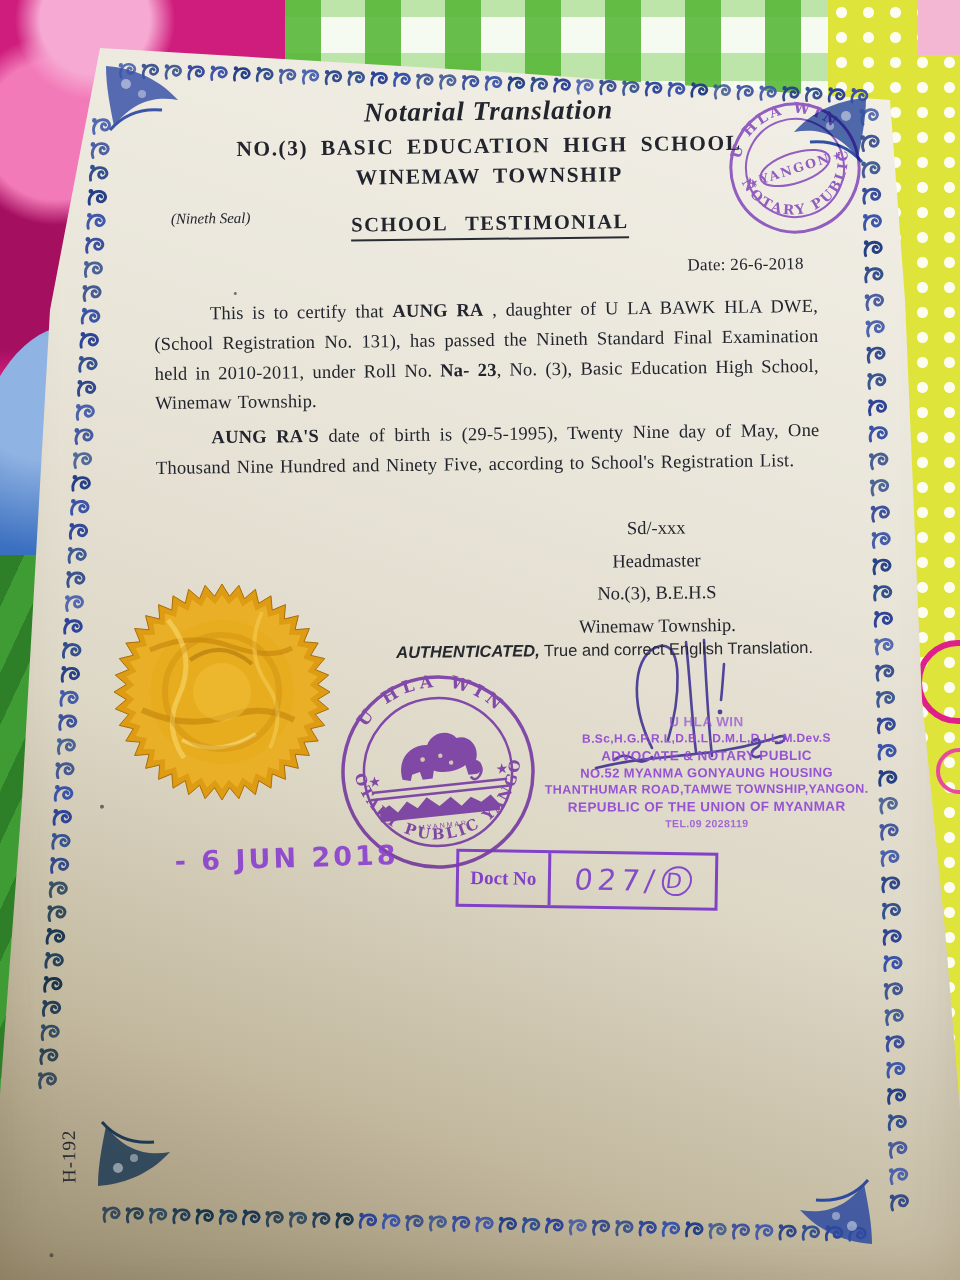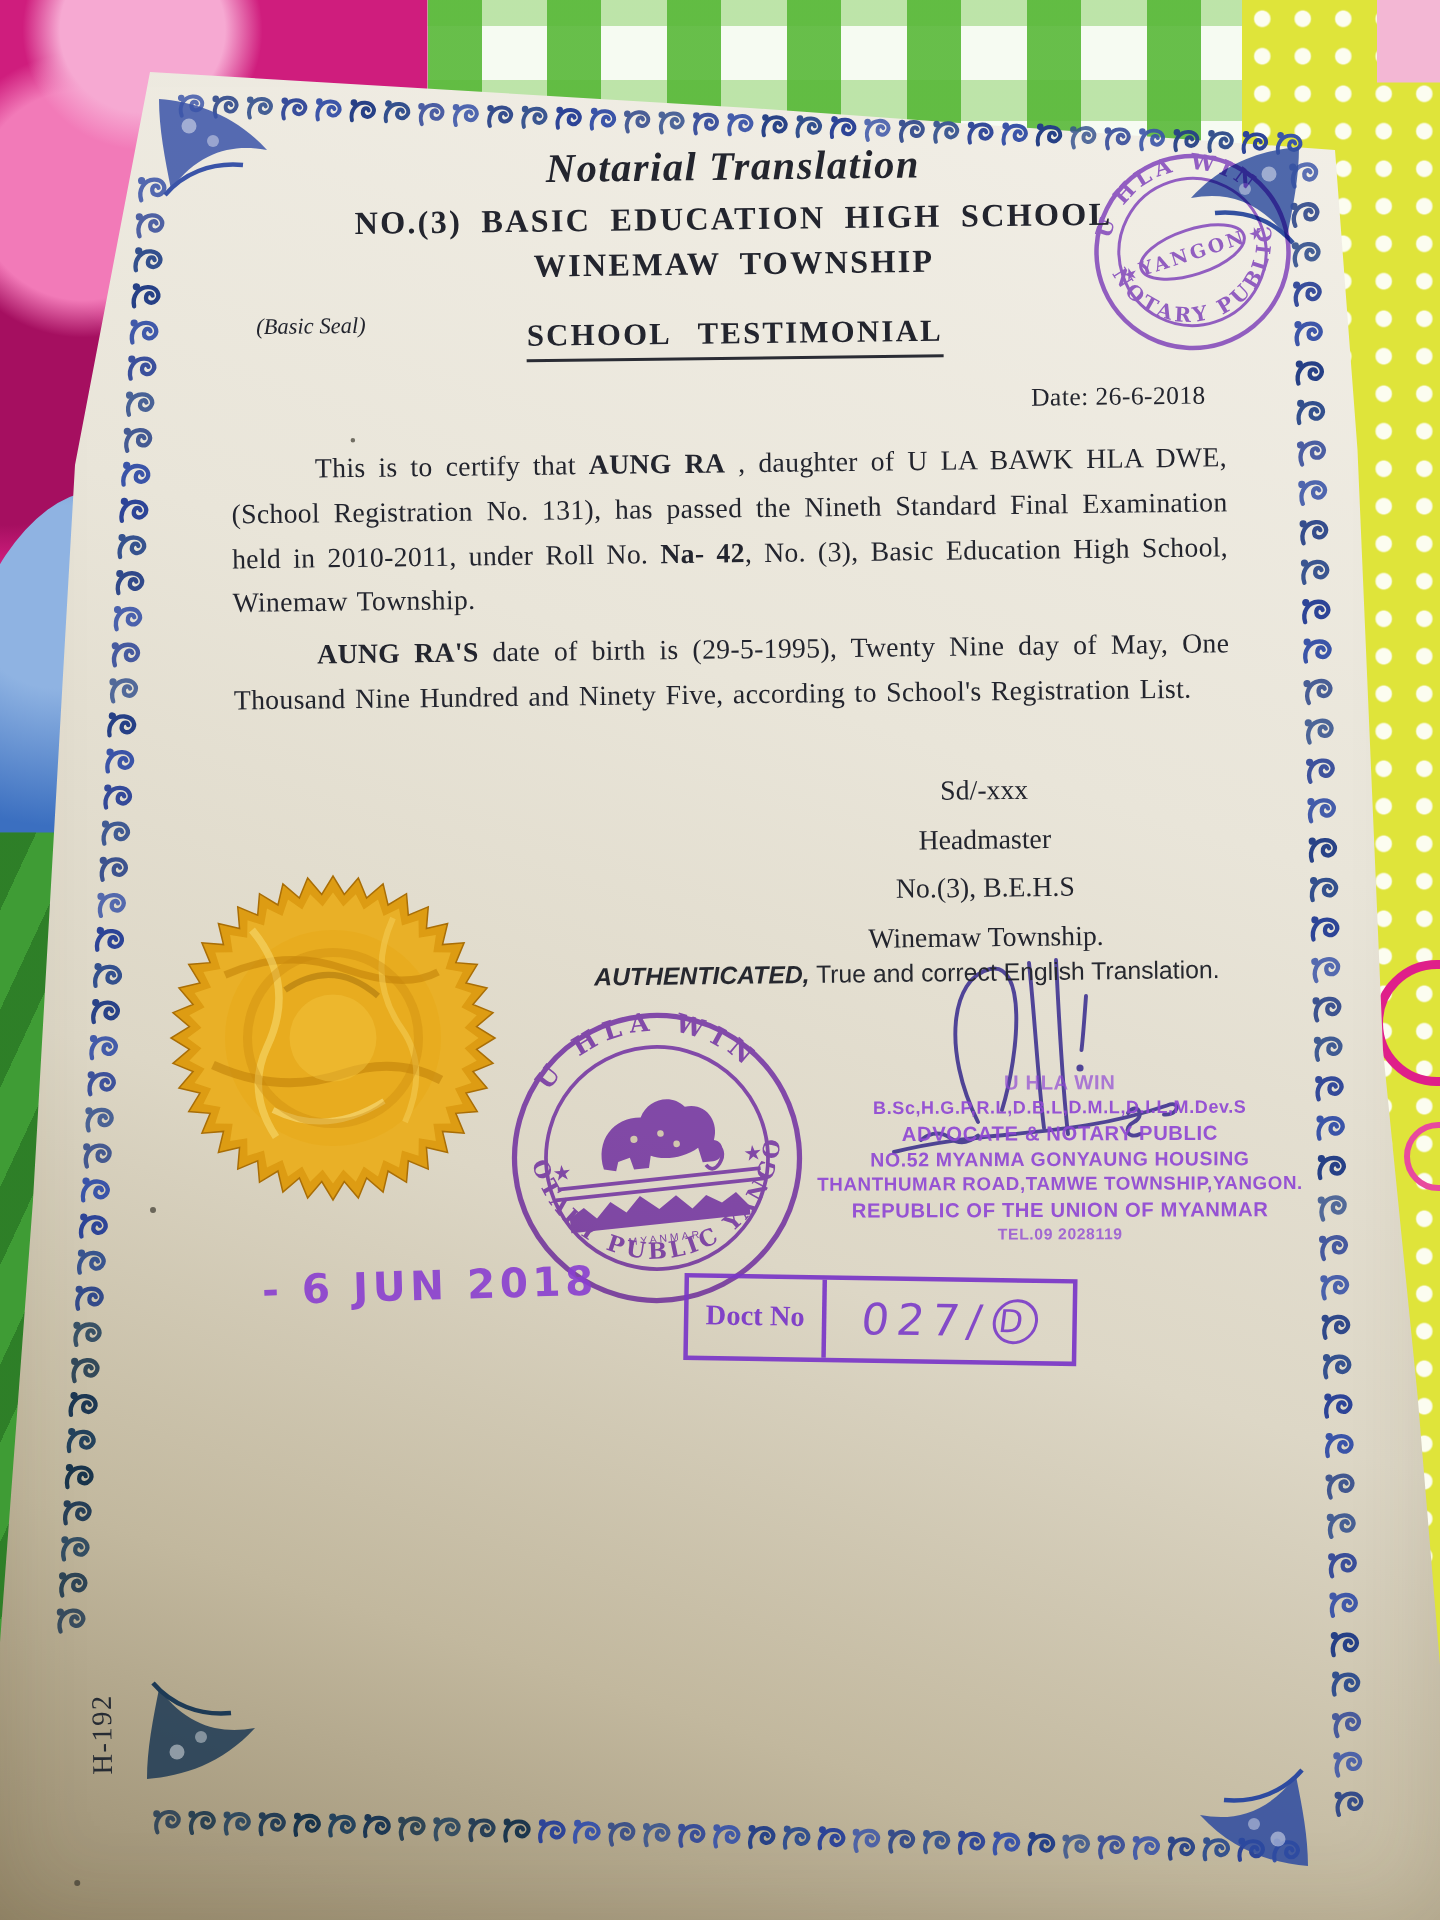--- a/index.html
+++ b/index.html
@@ -331,28 +331,28 @@
       <path d="M614,760 q10,-8 20,-1 q8,6 18,-2"></path>
     </g>
   </svg>
 
   <div class="content">
 
     <div class="abs center-band t-italic" style="top:96px;">Notarial  Translation</div>
     <div class="abs center-band t-school" style="top:134px;">NO.(3) BASIC  EDUCATION  HIGH  SCHOOL</div>
     <div class="abs center-band t-school" style="top:164px;">WINEMAW TOWNSHIP</div>
 
-    <div class="abs t-sealnote" style="left:176px;top:207px;">(Basic Seal)</div>
+    <div class="abs t-sealnote" style="left:176px;top:207px;">(Nineth Seal)</div>
     <div class="abs center-band t-heading" style="top:212px;">
       <span class="u">SCHOOL  TESTIMONIAL</span>
     </div>
 
     <div class="abs t-date" style="left:692px;top:258px;">Date: 26-6-2018</div>
 
-    <div class="abs para" style="top:296px;"><span>This is to certify that </span><b>AUNG  RA</b><span> , daughter of U LA BAWK  HLA DWE, (School Registration No. 131), has passed the  Nineth Standard Final Examination held in 2010-2011,  under Roll No. </span><b>Na- 42</b><span>, No. (3), Basic Education High School, Winemaw Township.</span></div>
+    <div class="abs para" style="top:296px;"><span>This is to certify that </span><b>AUNG  RA</b><span> , daughter of U LA BAWK  HLA DWE, (School Registration No. 131), has passed the  Nineth Standard Final Examination held in 2010-2011,  under Roll No. </span><b>Na- 23</b><span>, No. (3), Basic Education High School, Winemaw Township.</span></div>
 
     <div class="abs para" style="top:420px;"><b>AUNG RA'S</b><span> date of birth is (29-5-1995), Twenty Nine day of  May, One Thousand Nine Hundred and  Ninety Five, according  to  School's  Registration  List.</span></div>
 
     <div class="abs sigblock" style="top:514px;">
       <div>Sd/-xxx</div>
       <div>Headmaster</div>
       <div>No.(3), B.E.H.S</div>
       <div>Winemaw Township.</div>
     </div>
 

